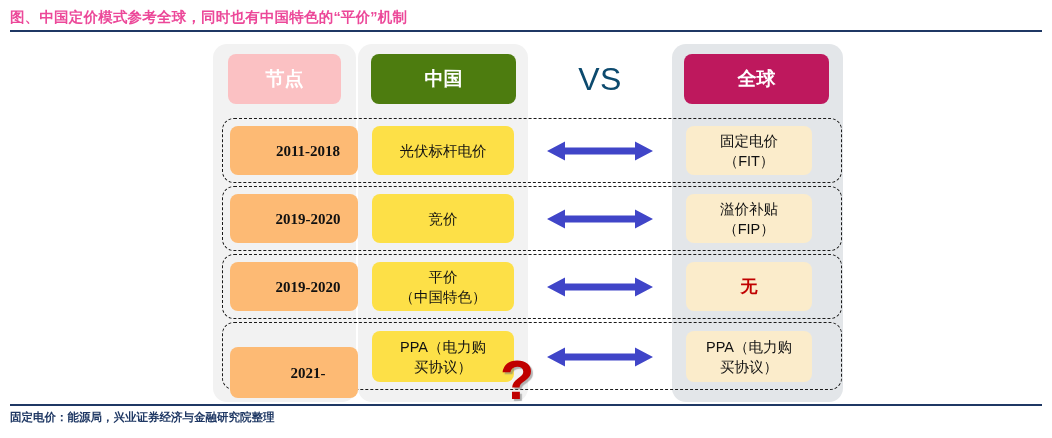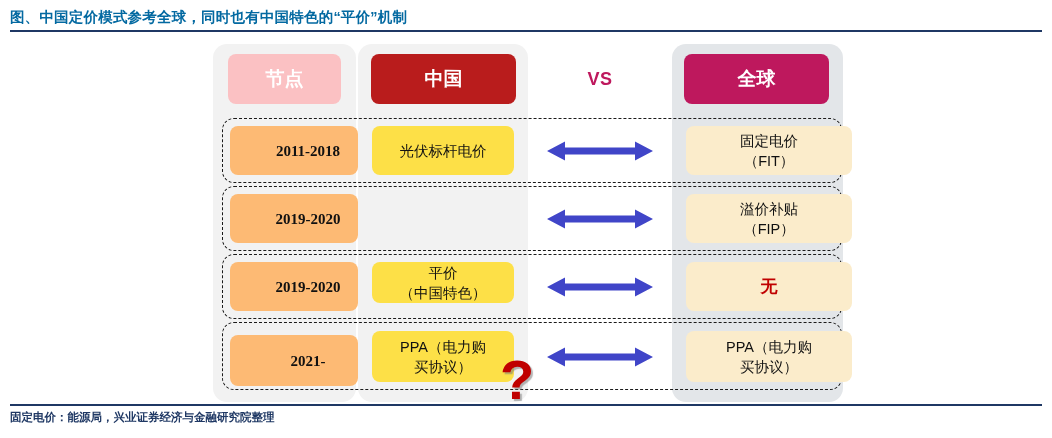--- a/index.html
+++ b/index.html
@@ -19,21 +19,21 @@
   #title-bar {
     position: absolute;
     left: 10px;
     top: 8px;
     width: 1032px;
     height: 26px;
   }
   #chart-title {
     font-size: 14.5px;
     font-weight: bold;
-    color: #0369a1;
+    color: #ec4899;
     letter-spacing: 0.2px;
     line-height: 18px;
     white-space: nowrap;
   }
   #title-rule {
     position: absolute;
     left: 0;
     top: 22px;
     width: 1032px;
     height: 2px;
@@ -98,35 +98,35 @@
     box-sizing: border-box;
   }
   .chip-head {
     height: 50px;
     font-size: 19px;
     font-weight: bold;
     color: #ffffff;
     border-radius: 8px;
   }
   #head-node   { left: 228px; top: 20px; width: 113px; background: #fbc1c3; }
-  #head-china  { left: 371px; top: 20px; width: 145px; background: #b91c1c; }
+  #head-china  { left: 371px; top: 20px; width: 145px; background: #4d7c0f; }
   #head-global { left: 684px; top: 20px; width: 145px; background: #be185d; }
 
   #vs-label {
     position: absolute;
     left: 528px;
     top: 20px;
     width: 144px;
     height: 50px;
     display: flex;
     align-items: center;
     justify-content: center;
-    font-size: 18px;
-    font-weight: bold;
-    color: #be185d;
+    font-size: 32px;
+    font-weight: normal;
+    color: #0c4a6e;
     letter-spacing: 0.5px;
   }
 
   
   .cell {
     position: absolute;
     display: flex;
     align-items: center;
     justify-content: center;
     text-align: center;
@@ -146,21 +146,21 @@
     font-size: 15px;
     padding-left: 28px;
   }
   .cell-china {
     left: 372px;
     width: 142px;
     background: #fde047;
   }
   .cell-global {
     left: 686px;
-    width: 166px;
+    width: 126px;
     background: #fbeccb;
   }
   .cell-global.none-val {
     color: #c00000;
     font-weight: bold;
     font-size: 17px;
   }
 
   
   .arrow-wrap {
@@ -215,39 +215,40 @@
   <div class="cell cell-china" style="top:92px;height:49px;">光伏标杆电价</div>
   <div class="arrow-wrap" style="top:105px;height:24px;">
     <svg width="106" height="22" viewBox="0 0 106 22">
       <path d="M0 11 L18 1.5 L18 7.5 L88 7.5 L88 1.5 L106 11 L88 20.5 L88 14.5 L18 14.5 L18 20.5 Z" fill="#4045c8"></path>
     </svg>
   </div>
   <div class="cell cell-global" style="top:92px;height:49px;">固定电价
 （FIT）</div>
 
   <div class="cell cell-node" style="top:160px;height:49px;">2019-2020</div>
+  <div class="cell cell-china" style="top:160px;height:49px;">竞价</div>
   <div class="arrow-wrap" style="top:173px;height:24px;">
     <svg width="106" height="22" viewBox="0 0 106 22">
       <path d="M0 11 L18 1.5 L18 7.5 L88 7.5 L88 1.5 L106 11 L88 20.5 L88 14.5 L18 14.5 L18 20.5 Z" fill="#4045c8"></path>
     </svg>
   </div>
   <div class="cell cell-global" style="top:160px;height:49px;text-align:center;">溢价补贴
 （FIP）</div>
 
   <div class="cell cell-node" style="top:228px;height:49px;">2019-2020</div>
-  <div class="cell cell-china" style="top:228px;height:41px;">平价
+  <div class="cell cell-china" style="top:228px;height:49px;">平价
 （中国特色）</div>
   <div class="arrow-wrap" style="top:241px;height:24px;">
     <svg width="106" height="22" viewBox="0 0 106 22">
       <path d="M0 11 L18 1.5 L18 7.5 L88 7.5 L88 1.5 L106 11 L88 20.5 L88 14.5 L18 14.5 L18 20.5 Z" fill="#4045c8"></path>
     </svg>
   </div>
   <div class="cell cell-global none-val" style="top:228px;height:49px;">无</div>
 
-  <div class="cell cell-node" style="top:301px;height:51px;">2021-</div>
+  <div class="cell cell-node" style="top:313px;height:51px;">2021-</div>
   <div class="cell cell-china" style="top:297px;height:51px;">PPA（电力购
 买协议）</div>
   <div id="question-mark">?</div>
   <div class="arrow-wrap" style="top:311px;height:24px;">
     <svg width="106" height="22" viewBox="0 0 106 22">
       <path d="M0 11 L18 1.5 L18 7.5 L88 7.5 L88 1.5 L106 11 L88 20.5 L88 14.5 L18 14.5 L18 20.5 Z" fill="#4045c8"></path>
     </svg>
   </div>
   <div class="cell cell-global" style="top:297px;height:51px;">PPA（电力购
 买协议）</div>

